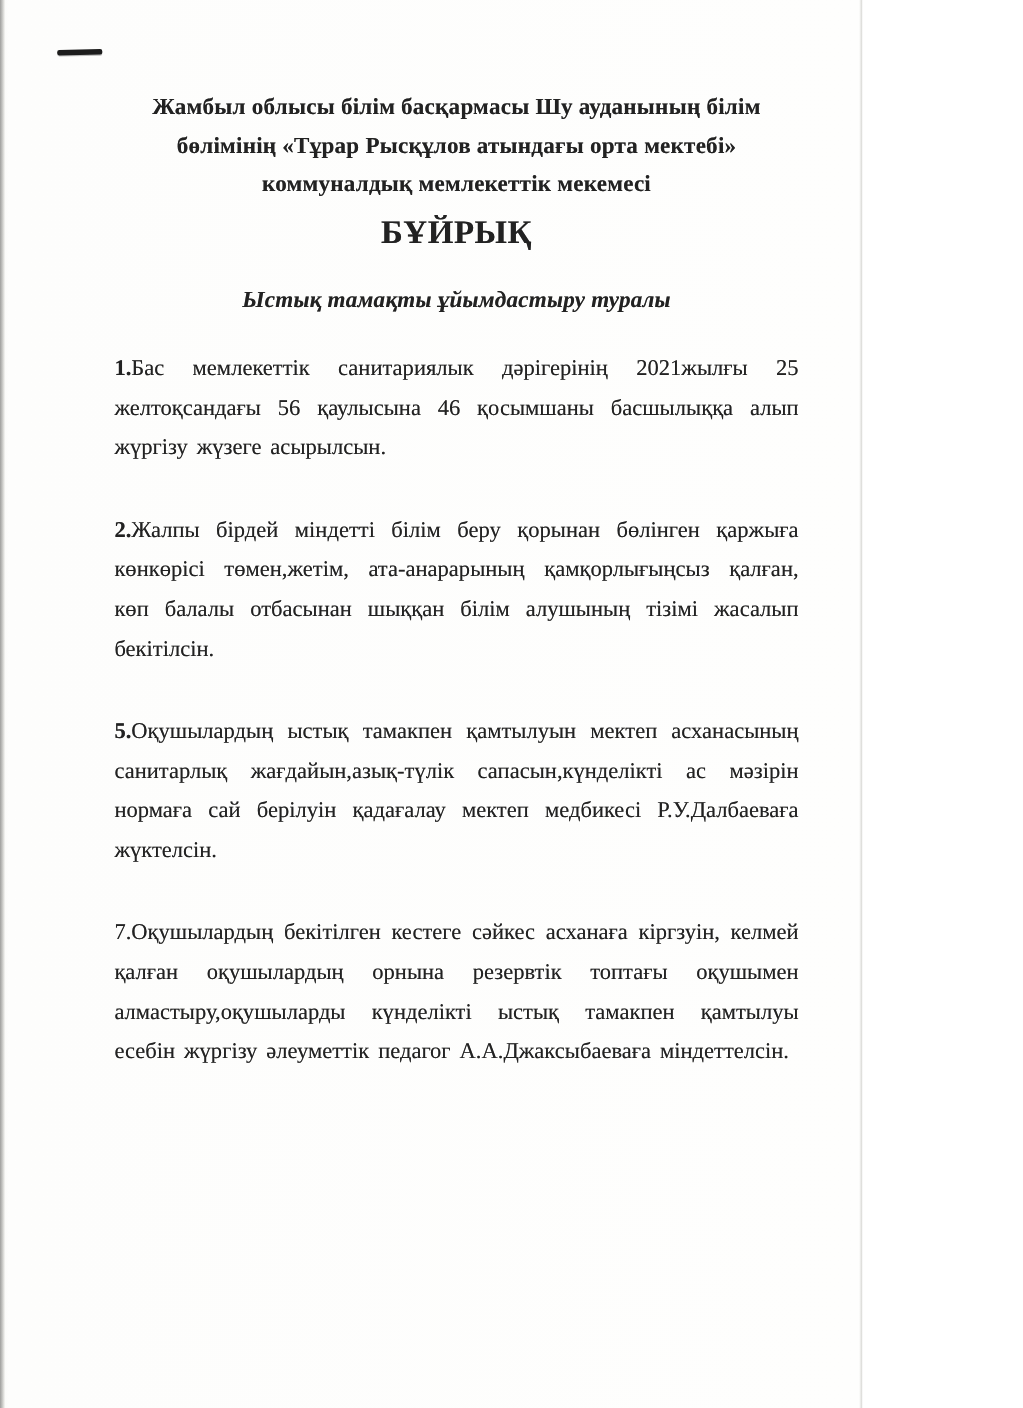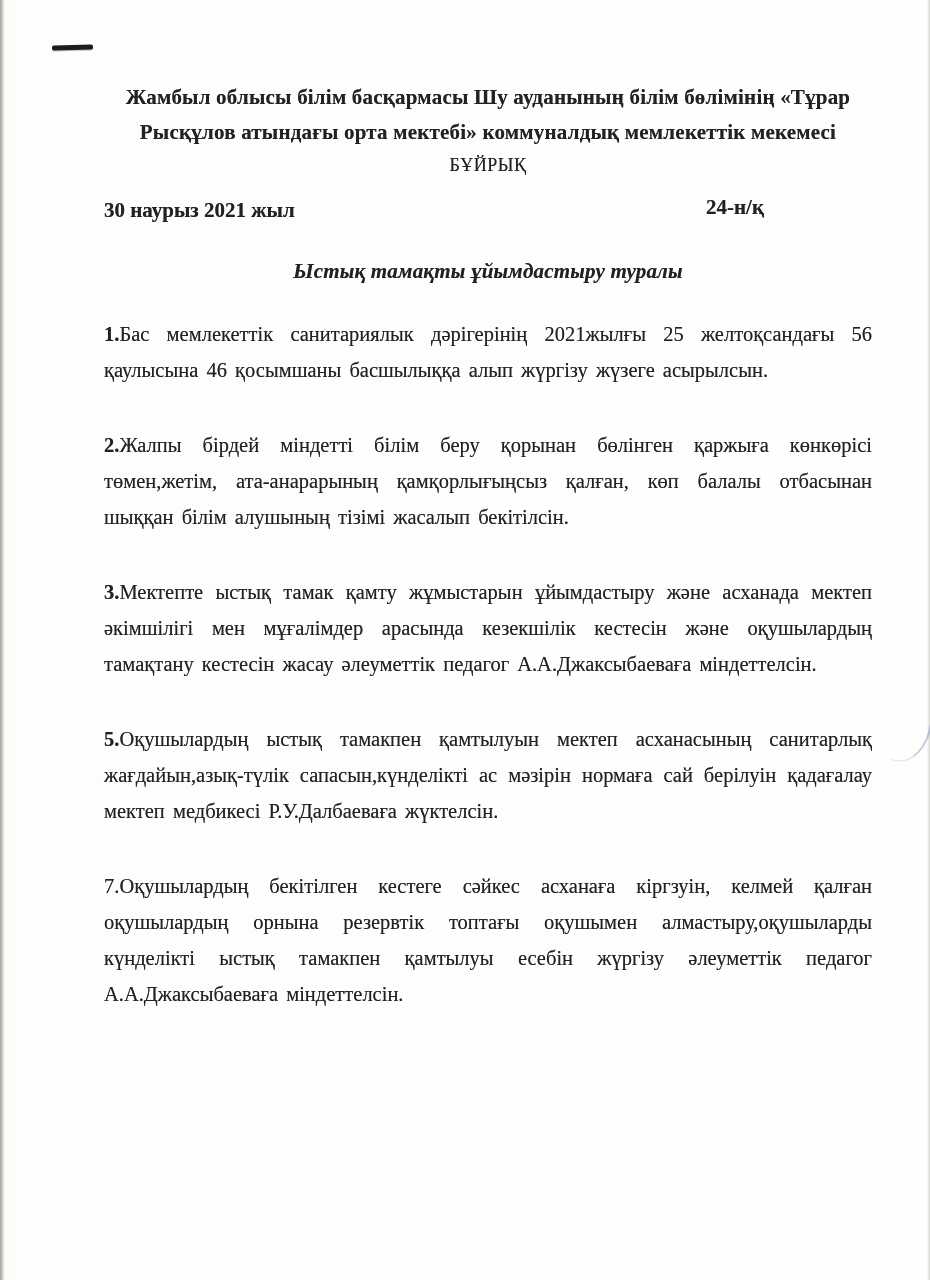--- a/index.html
+++ b/index.html
@@ -2,21 +2,21 @@
 <html lang="kk"><head>
 <meta charset="utf-8">
 <style>
   html, body {
     margin: 0;
     padding: 0;
     background: #ffffff;
   }
   .page {
     position: relative;
-    width: 930px;
+    width: 784px;
     height: 1280px;
     background: linear-gradient(90deg, #f7f7f5 0%, #fdfdfc 1%, #fefefd 100%);
     overflow: hidden;
     font-family: "Liberation Serif", "DejaVu Serif", serif;
     color: #222222;
   }
   
   .scan-edge-left {
     position: absolute;
     left: 0; top: 0;
@@ -57,23 +57,24 @@
   }
   .org-line {
     text-align: center;
     font-weight: bold;
     font-size: 21px;
     line-height: 35px;
     letter-spacing: 0.2px;
   }
   .doc-type {
     text-align: center;
-    font-weight: normal;
-    font-size: 18px;
+    font-weight: bold;
+    font-size: 30px;
     line-height: 30px;
+    margin-top: 12px;
     letter-spacing: 0.5px;
   }
   .date-row {
     display: flex;
     justify-content: space-between;
     align-items: flex-start;
     margin-top: 14px;
   }
   .date-left {
     font-weight: bold;
@@ -136,31 +137,26 @@
   <div class="scan-edge-right"></div>
   <div class="scan-dash"></div>
   <div class="scan-curve"></div>
 
   <div class="content">
 
     <div class="org-line">Жамбыл облысы  білім басқармасы Шу ауданының білім бөлімінің «Тұрар Рысқұлов атындағы орта мектебі» коммуналдық мемлекеттік мекемесі</div>
 
     <div class="doc-type">БҰЙРЫҚ</div>
 
-    <div class="date-row">
-      <span class="date-left">30 наурыз 2021 жыл</span>
-      <span class="order-number">24-н/қ</span>
-    </div>
 
 
     <div class="subject-line">Ыстық тамақты ұйымдастыру туралы</div>
 
 
     <div class="items">
       <p class="item"><span class="num">1.</span><span>Бас мемлекеттік санитариялык дәрігерінің 2021жылғы 25 желтоқсандағы 56 қаулысына 46 қосымшаны басшылыққа алып жүргізу жүзеге асырылсын.</span></p>
       <p class="item"><span class="num">2.</span><span>Жалпы бірдей міндетті білім беру қорынан бөлінген қаржыға көнкөрісі төмен,жетім, ата-анарарының қамқорлығыңсыз қалған, көп балалы отбасынан шыққан білім алушының тізімі жасалып бекітілсін.</span></p>
-      <p class="item"><span class="num">3.</span><span>Мектепте ыстық тамак қамту жұмыстарын ұйымдастыру және асханада мектеп әкімшілігі мен мұғалімдер арасында кезекшілік кестесін және оқушылардың тамақтану кестесін жасау әлеуметтік педагог А.А.Джаксыбаеваға міндеттелсін.</span></p>
       <p class="item"><span class="num">5.</span><span>Оқушылардың ыстық тамакпен қамтылуын мектеп асханасының санитарлық жағдайын,азық-түлік сапасын,күнделікті ас мәзірін нормаға сай берілуін қадағалау мектеп медбикесі Р.У.Далбаеваға жүктелсін.</span></p>
       <p class="item num-normal"><span class="num">7.</span><span>Оқушылардың бекітілген кестеге сәйкес асханаға кіргзуін, келмей қалған оқушылардың орнына резервтік топтағы оқушымен алмастыру,оқушыларды күнделікті ыстық тамакпен қамтылуы есебін жүргізу әлеуметтік педагог А.А.Джаксыбаеваға міндеттелсін.</span></p>
     </div>
 
   </div>
 </div>
 
 </body></html>

